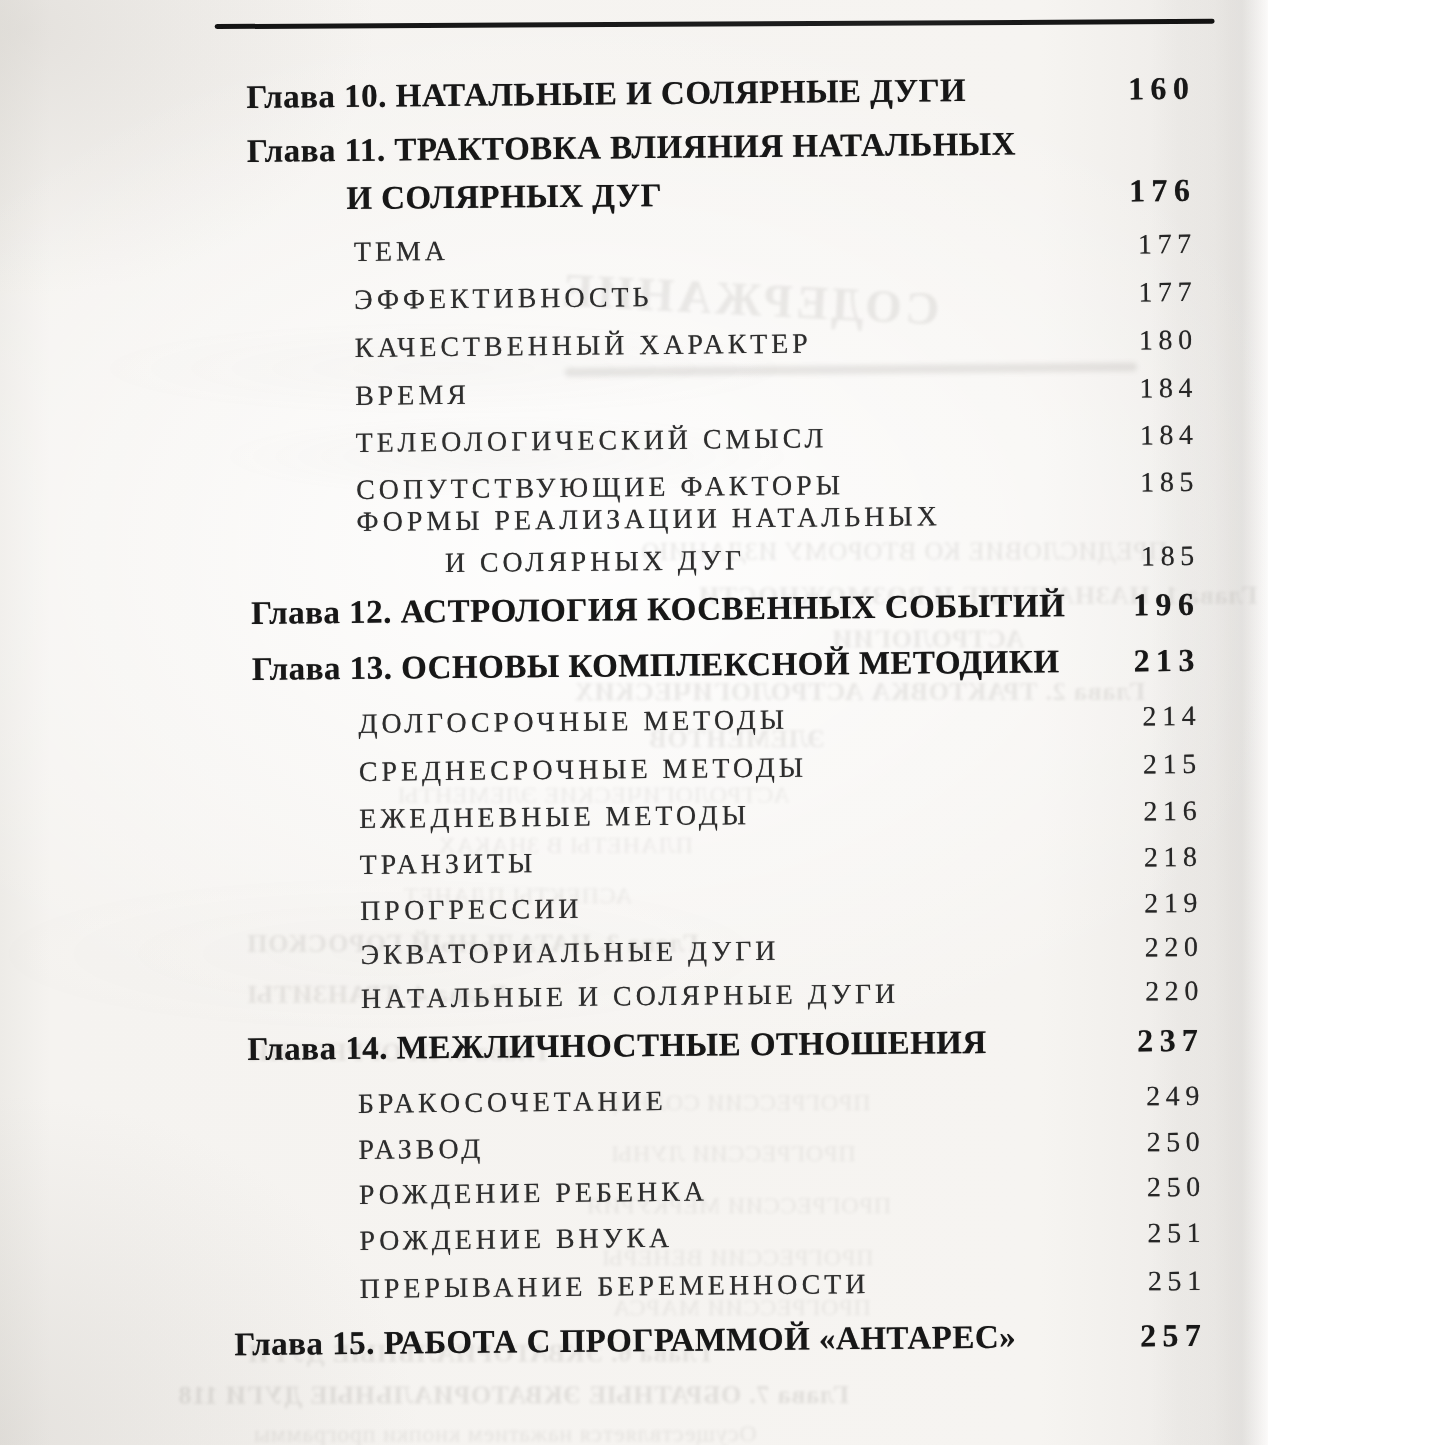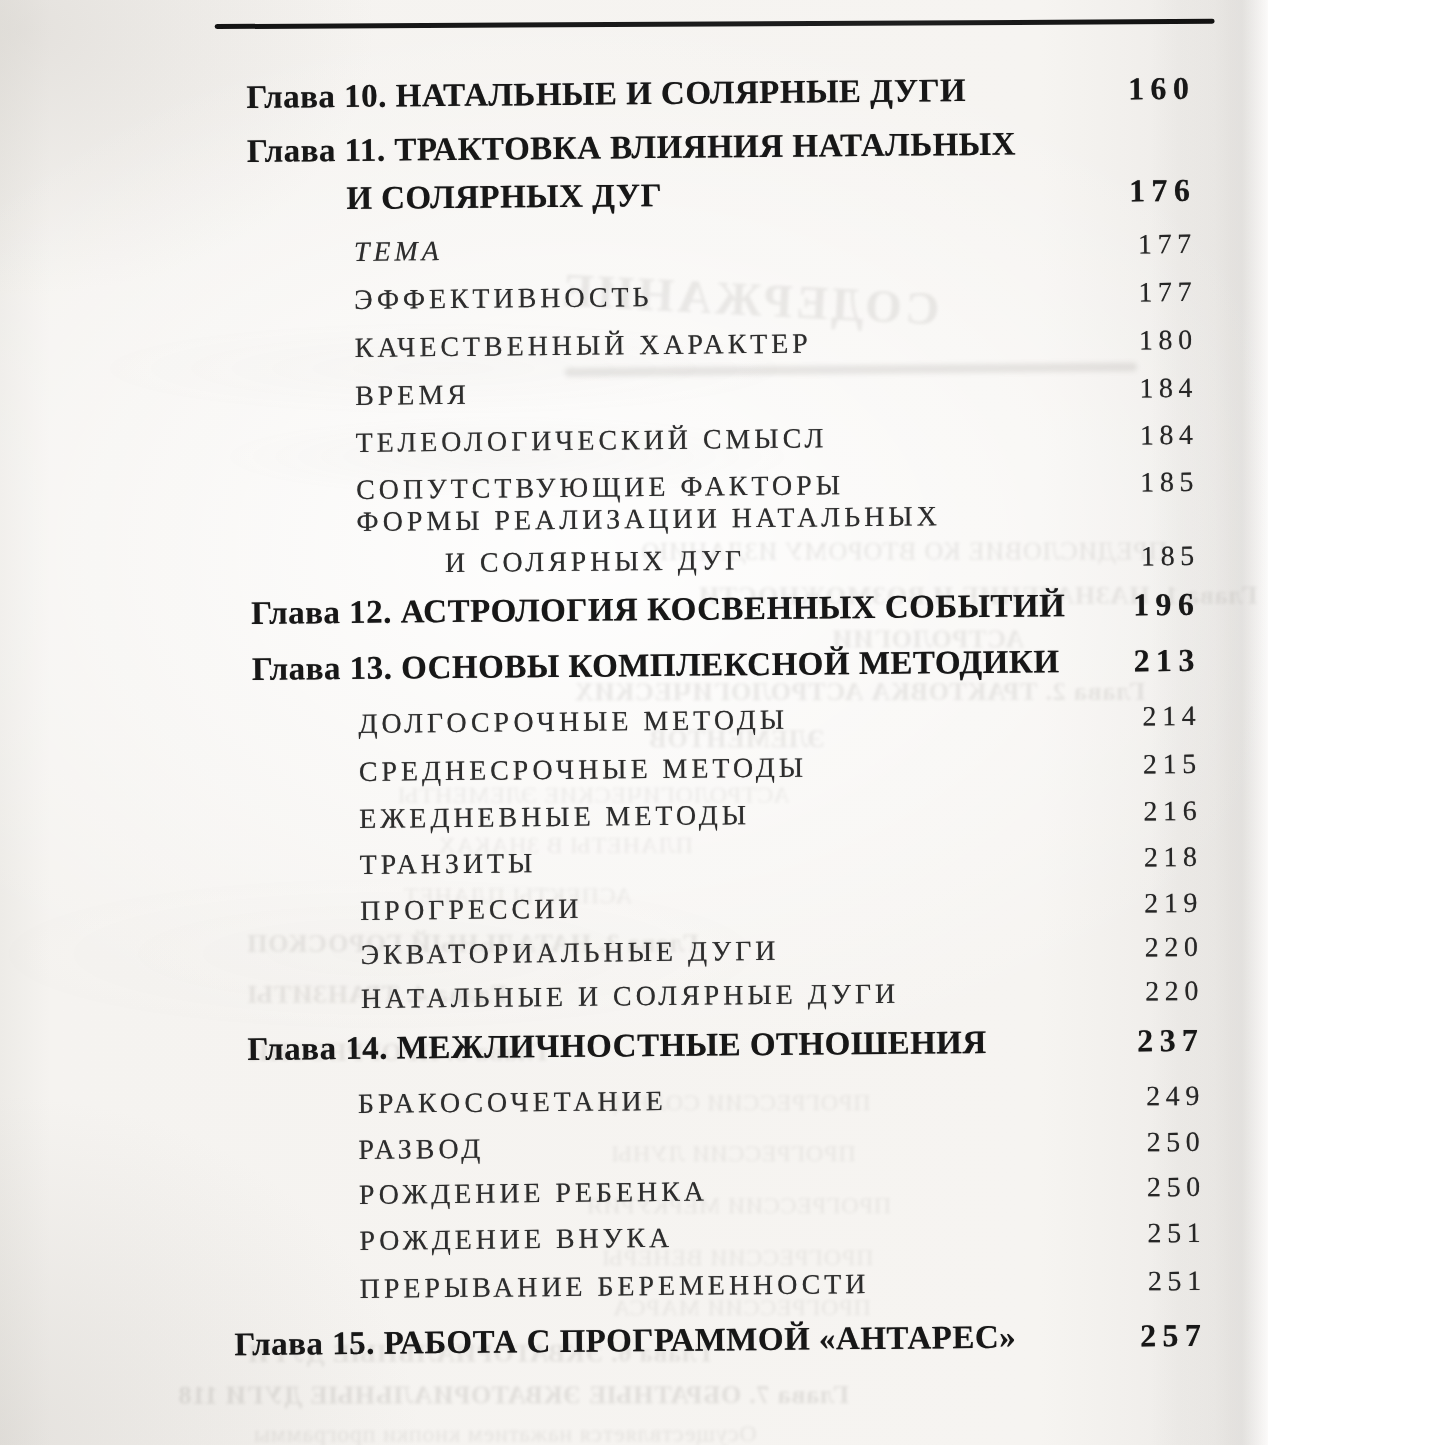--- a/index.html
+++ b/index.html
@@ -95,21 +95,21 @@
             <span class="num">160</span>
           </div>
           <div class="row chapter" style="top: 124px;">
             <span class="lbl" style="left: 246px;">Глава 11. ТРАКТОВКА ВЛИЯНИЯ НАТАЛЬНЫХ</span>
           </div>
           <div class="row chapter" style="top: 172px;">
             <span class="lbl" style="left: 345px;">И СОЛЯРНЫХ ДУГ</span>
             <span class="num">176</span>
           </div>
           <div class="row sub" style="top: 228px;">
-            <span class="lbl" style="left: 352px; font-style: italic;">ТЕМА</span>
+            <span class="lbl" style="left: 352px;">ТЕМА</span>
             <span class="num">177</span>
           </div>
           <div class="row sub" style="top: 276px;">
             <span class="lbl" style="left: 352px;">ЭФФЕКТИВНОСТЬ</span>
             <span class="num">177</span>
           </div>
           <div class="row sub" style="top: 324px;">
             <span class="lbl" style="left: 352px;">КАЧЕСТВЕННЫЙ ХАРАКТЕР</span>
             <span class="num">180</span>
           </div>

